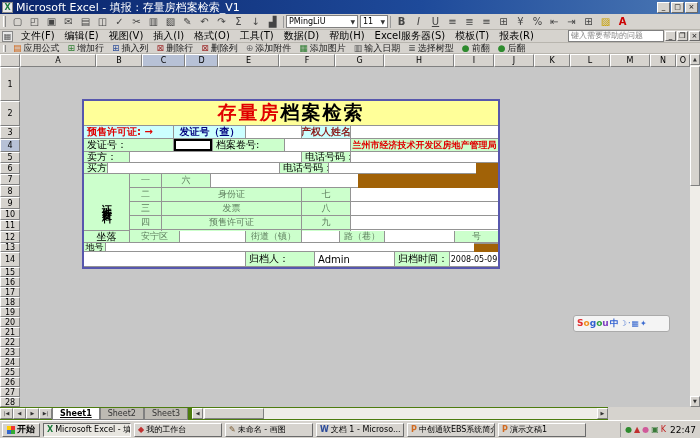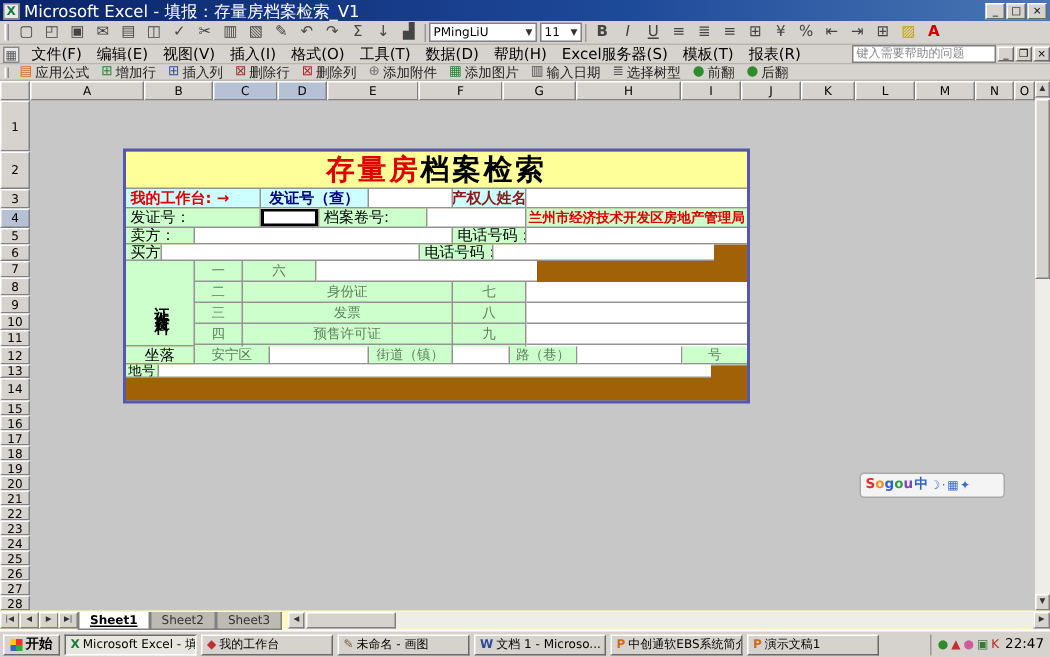--- a/index.html
+++ b/index.html
@@ -89,21 +89,21 @@
   .docrow{display:flex;flex:1}
   .agency{font-size:9px;letter-spacing:0}
 
   
   .ime{position:absolute;left:553px;top:248px;width:97px;height:17px;background:#f4f4f4;
     border:1px solid #aaa;border-radius:3px;display:flex;align-items:center;padding:0 3px;gap:1px}
   .ime span{font-size:9px;font-weight:bold;line-height:15px}
   .ime .ico{font-weight:normal;color:#3a6ad0;font-size:8px}
 
   
-  .tabrow{position:absolute;left:0;top:407px;width:700px;height:13px;background:#fef9c3;
+  .tabrow{position:absolute;left:0;top:407px;width:608px;height:13px;background:#4d7c0f;
     display:flex;align-items:center}
   .navbtn{width:13px;height:11px;background:#d6d3ce;border:1px solid;border-color:#fff #808080 #808080 #fff;
     font-size:5px;line-height:9px;text-align:center;color:#333;flex:none}
   .tab{height:12px;padding:0 7px;font-size:8px;line-height:11px;background:#bdbab3;color:#333;
     border:1px solid #808080;border-top:none;flex:none}
   .tab.active{background:#fff;font-weight:bold;text-decoration:underline;color:#000}
   .hscroll{flex:1;height:11px;background:#efede8;margin-left:4px;position:relative}
   .hthumb{position:absolute;left:12px;top:0;width:60px;height:11px;background:#d6d3ce;
     border:1px solid;border-color:#fff #808080 #808080 #fff}
   .hbtn{position:absolute;top:0}
@@ -312,21 +312,21 @@
     <div class="form">
 
       <div class="frow" style="height:25px">
         <div class="fc y title-cell last" style="width:414px">
           <span class="t-red">存量房</span>
             <span class="t-blk">档案检索</span>
         </div>
       </div>
 
       <div class="frow" style="height:13px">
-        <div class="fc c left red-b" style="width:90px">我的工作台: →</div>
+        <div class="fc c left red-b" style="width:90px">预售许可证: →</div>
         <div class="fc c navy-b" style="width:72px">发证号（查）</div>
         <div class="fc w" style="width:56px"></div>
         <div class="fc c maroon-b" style="width:49px">产权人姓名</div>
         <div class="fc w last" style="width:147px"></div>
       </div>
 
       <div class="frow" style="height:13px">
         <div class="fc g left" style="width:90px">发证号：</div>
         <div class="fc w selcell" style="width:39px"></div>
         <div class="fc g left" style="width:72px">档案卷号:</div>
@@ -392,20 +392,27 @@
         <div class="fc g subtle" style="width:45px">路（巷）</div>
         <div class="fc w" style="width:70px"></div>
         <div class="fc g subtle last" style="width:43px">号</div>
       </div>
 
       <div class="frow" style="height:9px">
         <div class="fc g" style="width:22px;font-size:9px">地号</div>
         <div class="fc w last" style="width:368px"></div>
       </div>
 
+      <div class="frow" style="height:15px">
+        <div class="fc w" style="width:162px"></div>
+        <div class="fc g left" style="width:69px">归档人：</div>
+        <div class="fc w left" style="width:80px">Admin</div>
+        <div class="fc g left" style="width:55px">归档时间：</div>
+        <div class="fc w last" style="width:48px;font-size:8px">2008-05-09</div>
+      </div>
 
     </div>
 
     <div class="ime">
       <span id="ime-letters"><span style="color: rgb(224, 48, 48);">S</span><span style="color: rgb(240, 144, 32);">o</span><span style="color: rgb(48, 96, 208);">g</span><span style="color: rgb(48, 160, 64);">o</span><span style="color: rgb(128, 64, 192);">u</span></span>
       <span style="color:#3060d0">中</span>
       <span class="ico">☽</span>
       <span class="ico">·</span>
       <span class="ico">▦</span>
       <span class="ico">✦</span>

